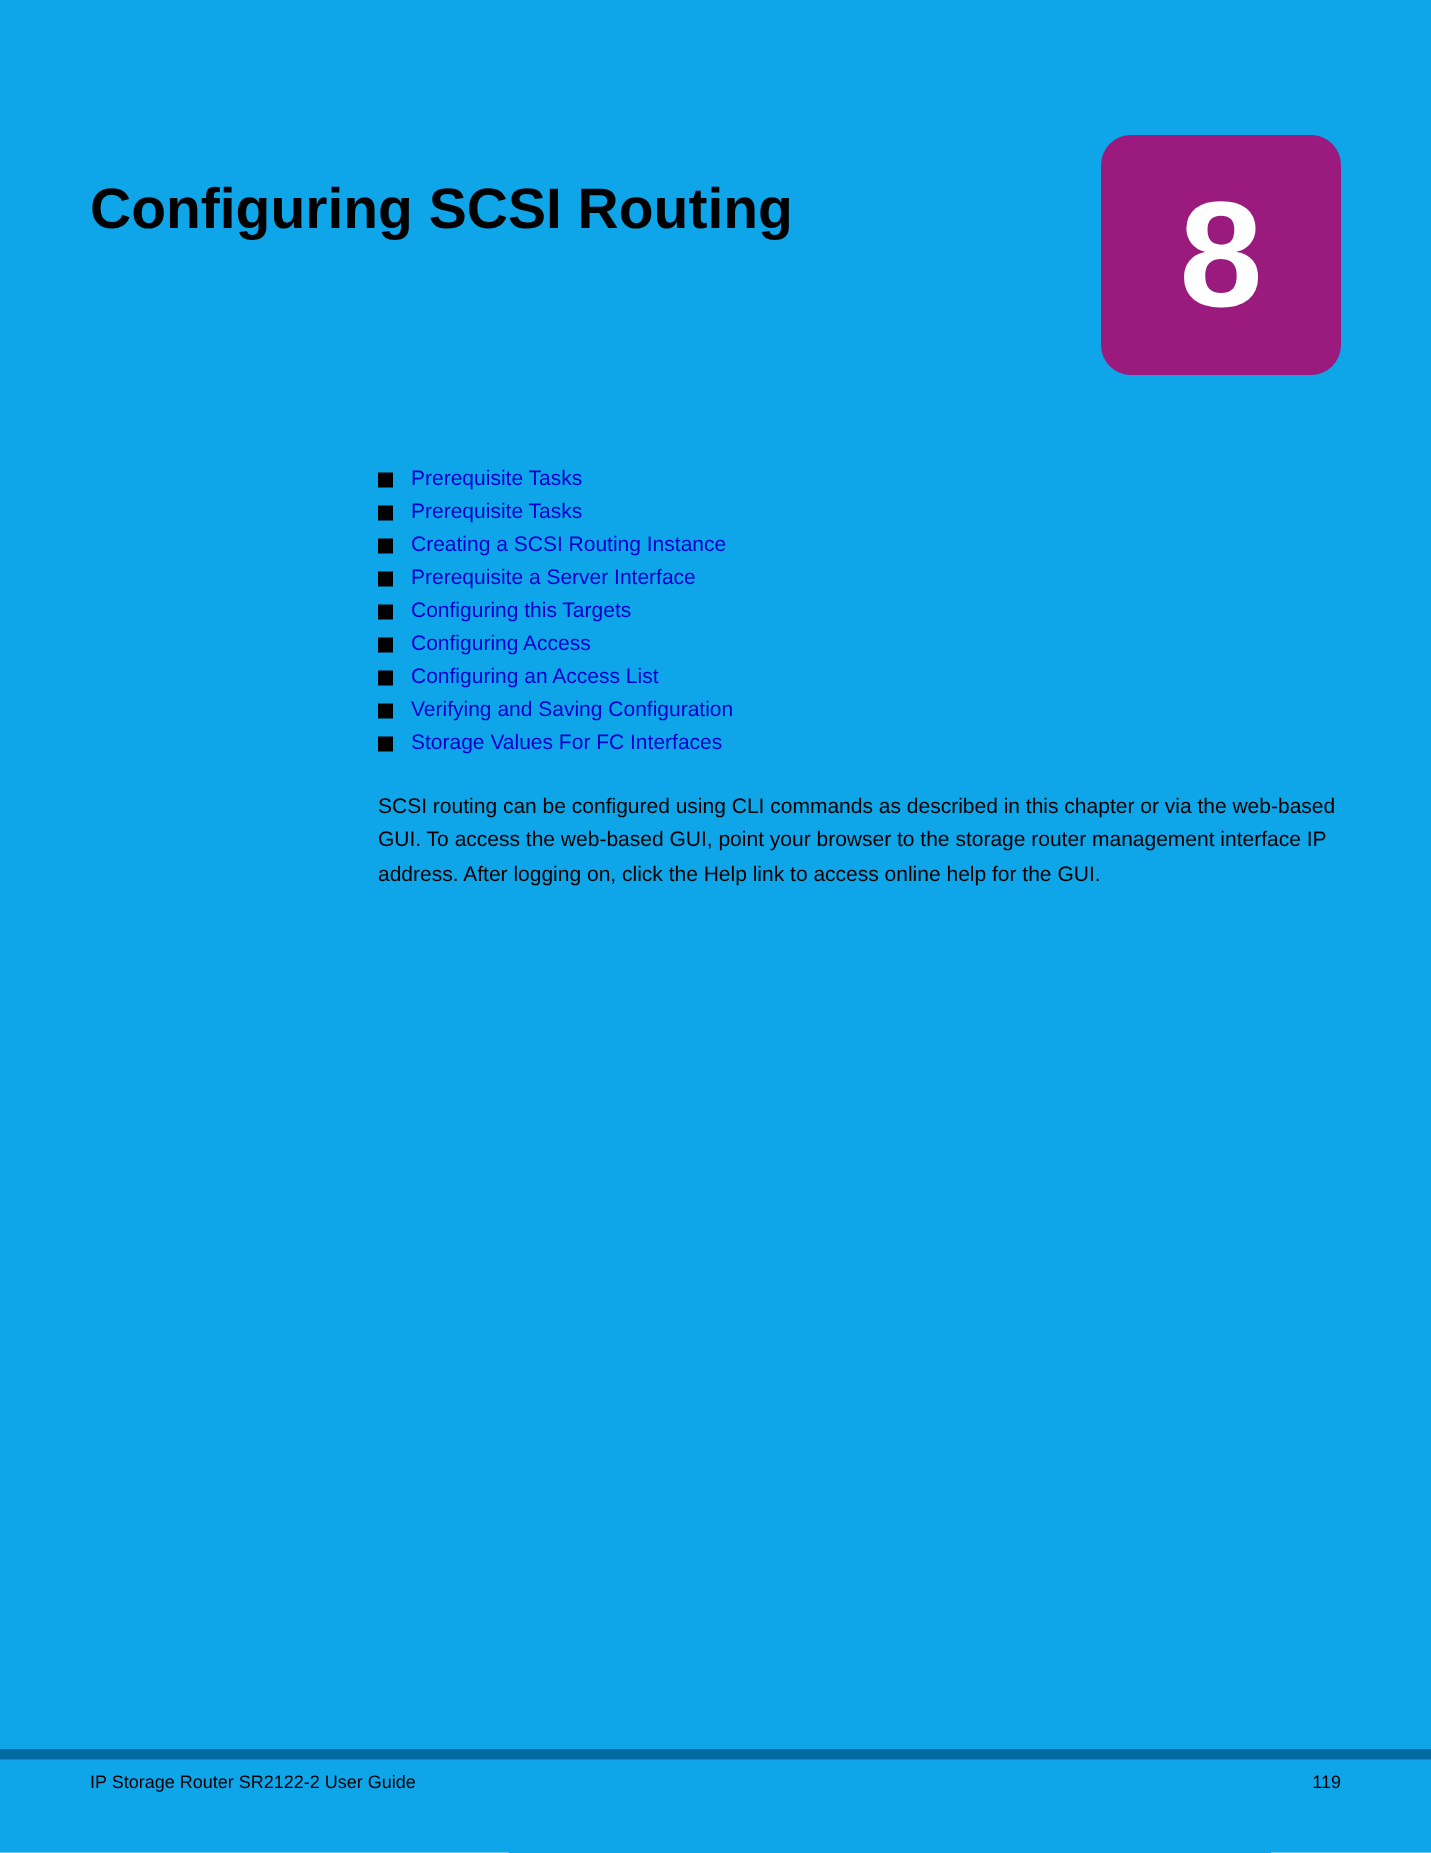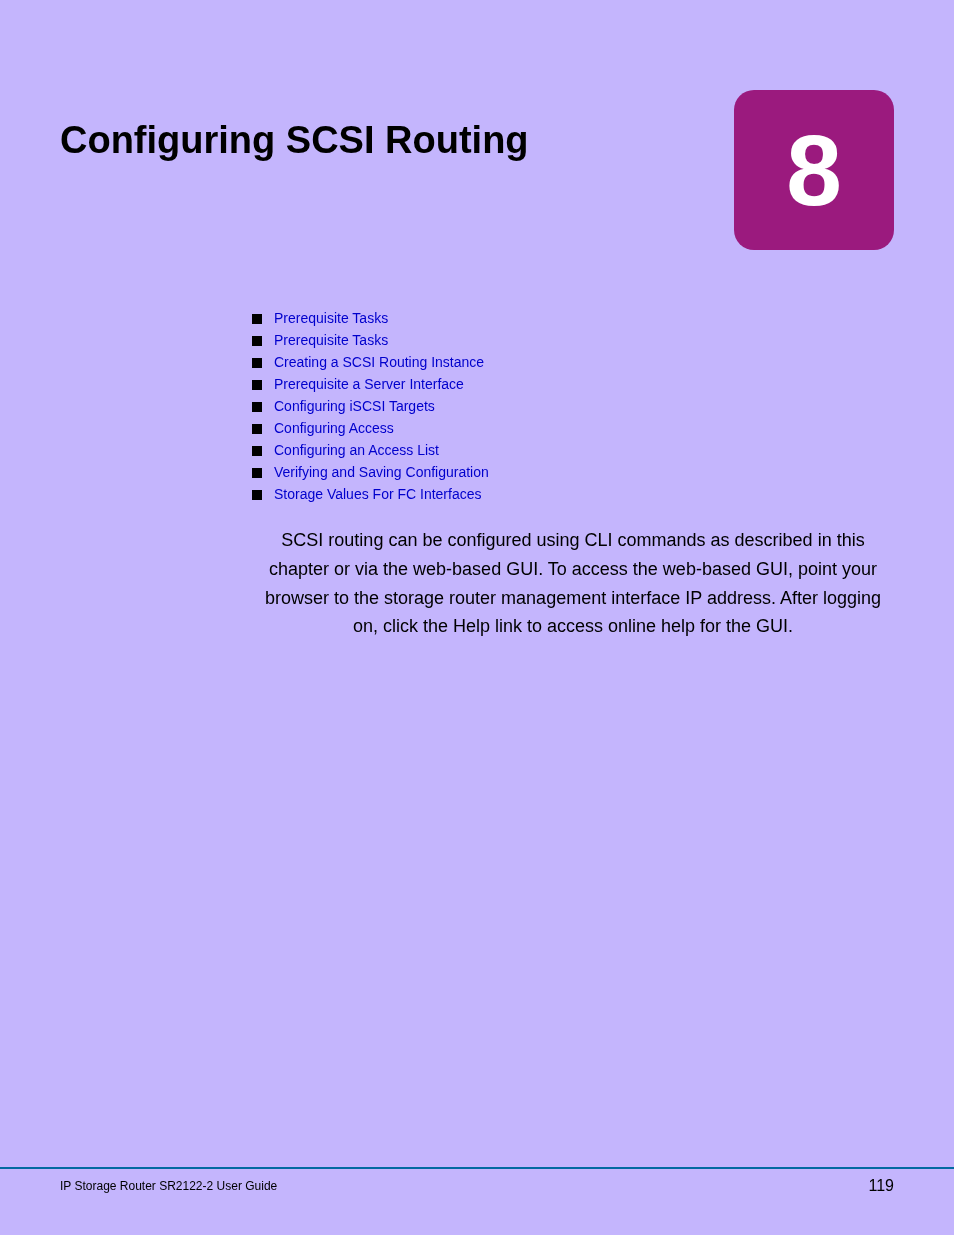--- a/index.html
+++ b/index.html
@@ -14,21 +14,21 @@
       background: #ffffff;
       font-family: Arial, Helvetica, sans-serif;
       font-size: 14px;
       color: #000000;
       position: relative;
     }
 
     .page-container {
       width: 954px;
       min-height: 1235px;
-      background: #c4b5fd;
+      background: #0ea5e9;
       padding: 0;
       position: relative;
     }
 
     .header-area {
       padding: 80px 60px 40px 60px;
       display: flex;
       align-items: flex-start;
       justify-content: space-between;
     }
@@ -74,67 +74,65 @@
       margin-bottom: 20px;
     }
 
     .toc-list {
       list-style: none;
       margin-bottom: 24px;
     }
 
     .toc-list li {
       display: flex;
-      align-items: flex-start;
+      align-items: center;
       margin-bottom: 6px;
       font-size: 14px;
     }
 
     .bullet-icon {
       width: 10px;
       height: 10px;
       background: #000000;
       display: inline-block;
       flex-shrink: 0;
       margin-top: 4px;
       margin-right: 12px;
     }
 
     .toc-link {
       color: #0000cc;
       text-decoration: none;
     }
 
     .body-text {
-      font-size: 18px;
+      font-size: 14px;
       color: #000000;
       line-height: 1.6;
-      text-align: center;
     }
 
     .footer {
       position: absolute;
       bottom: 40px;
       left: 0;
       right: 0;
       padding: 0 60px;
       display: flex;
       justify-content: space-between;
-      align-items: center;
-      border-top: 2px solid #0369a1;
+      border-top: 7px solid #0369a1;
       padding-top: 8px;
     }
 
     .footer-text {
       font-size: 12px;
       color: #000000;
     }
 
     .footer-page {
-      font-size: 16px;
+      font-size: 12px;
       color: #000000;
     }
   </style>
 </head>
 <body>
 
 <div class="page-container">
 
   <div class="header-area">
     <h1 class="chapter-title">Configuring SCSI Routing</h1>
@@ -158,21 +156,21 @@
       <li>
         <span class="bullet-icon"></span>
         <a class="toc-link" href="#">Creating a SCSI Routing Instance</a>
       </li>
       <li>
         <span class="bullet-icon"></span>
         <a class="toc-link" href="#">Prerequisite a Server Interface</a>
       </li>
       <li>
         <span class="bullet-icon"></span>
-        <a class="toc-link" href="#">Configuring iSCSI Targets</a>
+        <a class="toc-link" href="#">Configuring this Targets</a>
       </li>
       <li>
         <span class="bullet-icon"></span>
         <a class="toc-link" href="#">Configuring Access</a>
       </li>
       <li>
         <span class="bullet-icon"></span>
         <a class="toc-link" href="#">Configuring an Access List</a>
       </li>
       <li>

